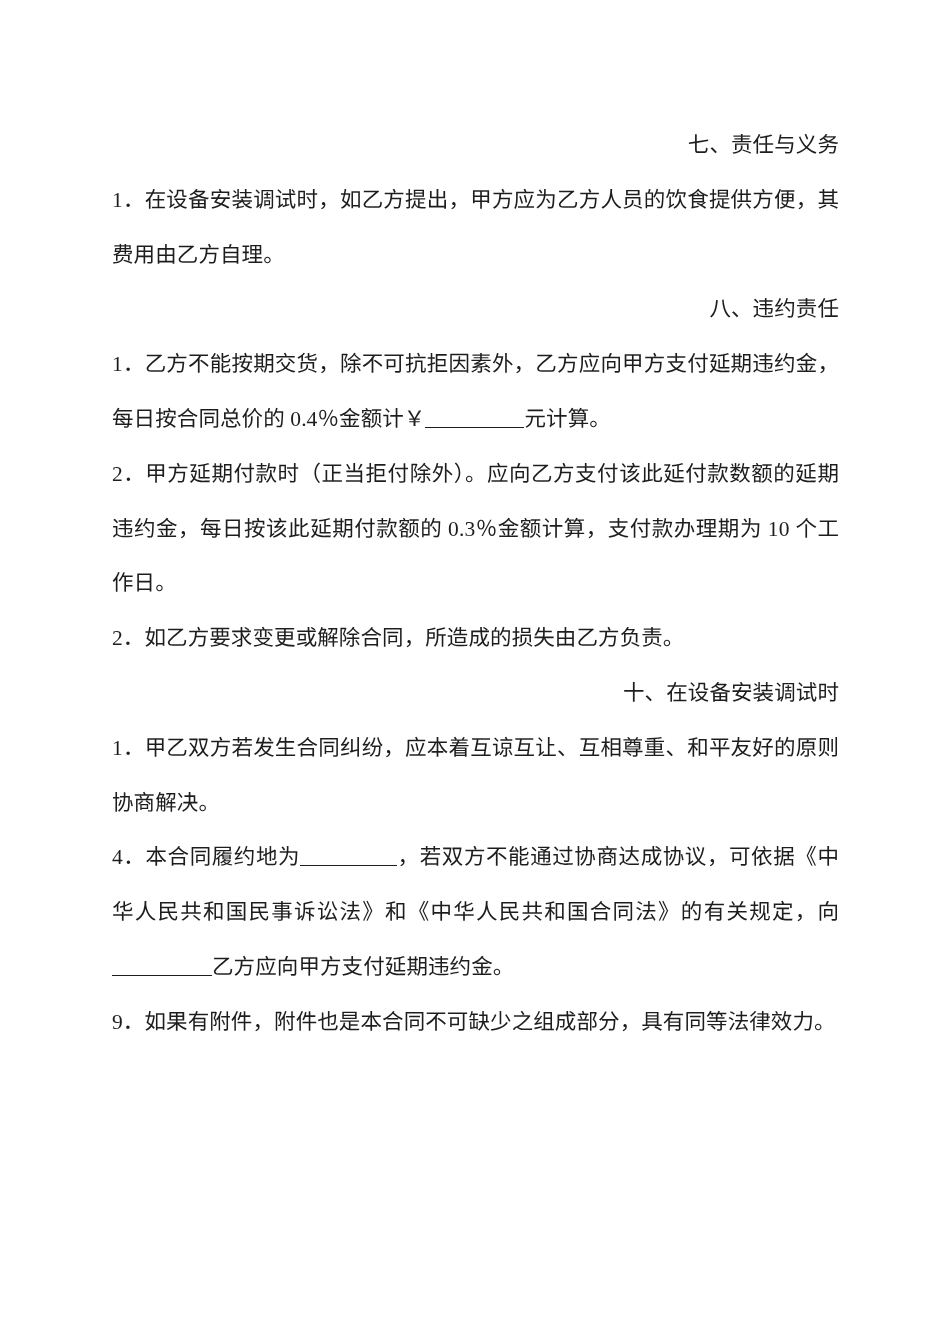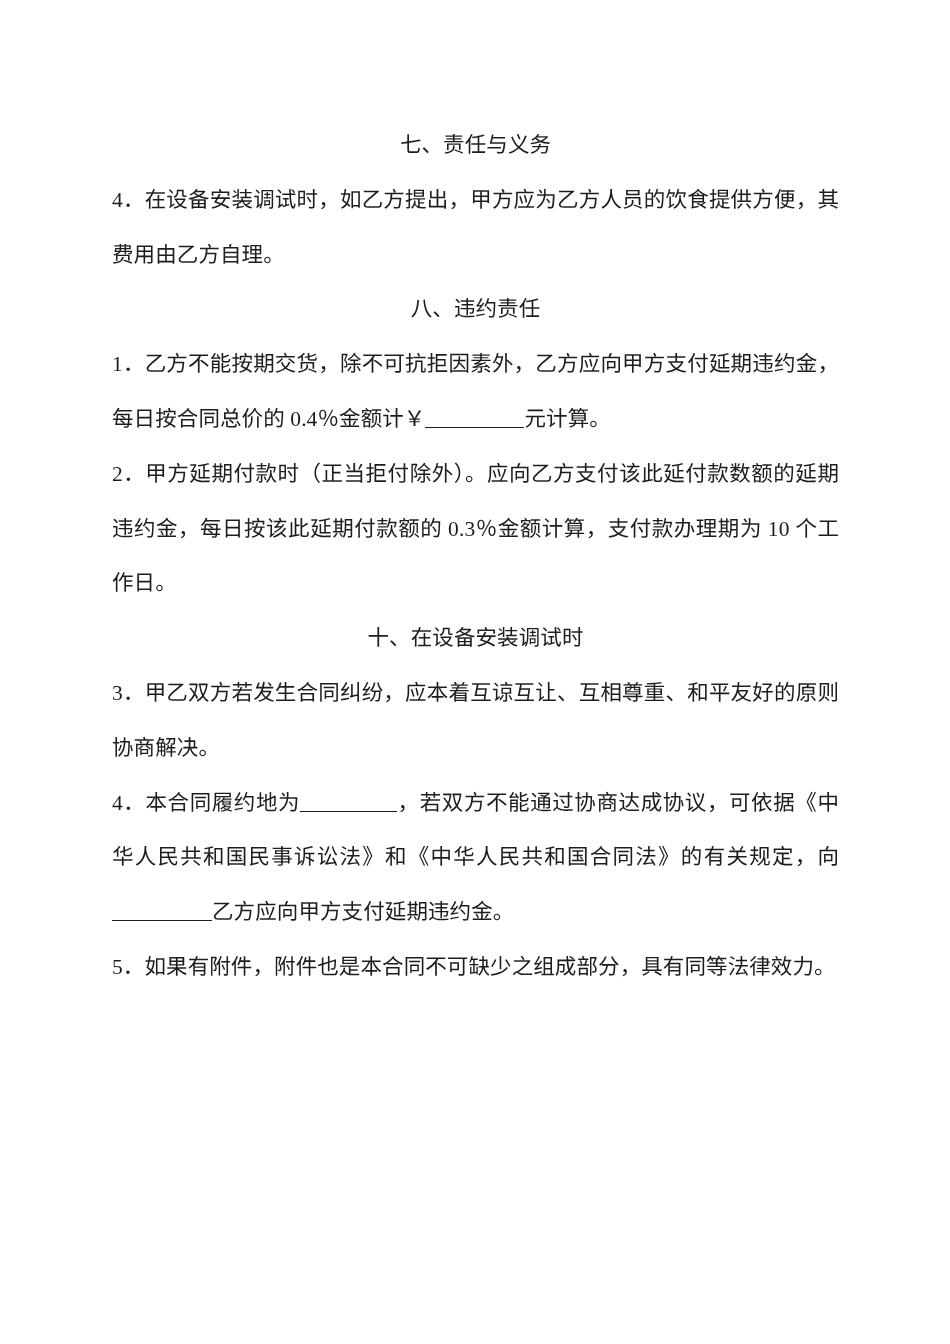--- a/index.html
+++ b/index.html
@@ -41,21 +41,21 @@
     line-height: 54.8px;
     text-align: justify;
     text-justify: inter-ideograph;
     letter-spacing: 0.1px;
     word-break: break-all;
     color: #1d1d1d;
   }
 
   
   .para.heading {
-    text-align: center;
+    text-align: right;
   }
 
   
   .para.no-stretch-last {
     text-align-last: left;
   }
 
   .blank {
     display: inline-block;
     border-bottom: 1.6px solid #1d1d1d;
@@ -67,34 +67,35 @@
   .blank.w3 { width: 100px; }
 </style>
 </head>
 <body>
 
 <div id="page">
   <div id="doc-body">
 
     <p class="para heading">七、责任与义务</p>
 
-    <p class="para no-stretch-last">4．在设备安装调试时，如乙方提出，甲方应为乙方人员的饮食提供方便，其费用由乙方自理。</p>
+    <p class="para no-stretch-last">1．在设备安装调试时，如乙方提出，甲方应为乙方人员的饮食提供方便，其费用由乙方自理。</p>
 
     <p class="para heading">八、违约责任</p>
 
     <p class="para no-stretch-last"><span>1．乙方不能按期交货，除不可抗拒因素外，乙方应向甲方支付延期违约金，每日按合同总价的 0.4％金额计￥</span><span class="blank w1"></span><span>元计算。</span></p>
 
     <p class="para no-stretch-last">2．甲方延期付款时（正当拒付除外）。应向乙方支付该此延付款数额的延期违约金，每日按该此延期付款额的 0.3％金额计算，支付款办理期为 10 个工作日。</p>
 
 
 
 
+    <p class="para no-stretch-last">2．如乙方要求变更或解除合同，所造成的损失由乙方负责。</p>
 
     <p class="para heading">十、在设备安装调试时</p>
 
-    <p class="para no-stretch-last">3．甲乙双方若发生合同纠纷，应本着互谅互让、互相尊重、和平友好的原则协商解决。</p>
+    <p class="para no-stretch-last">1．甲乙双方若发生合同纠纷，应本着互谅互让、互相尊重、和平友好的原则协商解决。</p>
 
     <p class="para no-stretch-last"><span>4．本合同履约地为</span><span class="blank w2"></span><span>，若双方不能通过协商达成协议，可依据《中华人民共和国民事诉讼法》和《中华人民共和国合同法》的有关规定，向</span><span class="blank w3"></span><span>乙方应向甲方支付延期违约金。</span></p>
 
-    <p class="para no-stretch-last">5．如果有附件，附件也是本合同不可缺少之组成部分，具有同等法律效力。</p>
+    <p class="para no-stretch-last">9．如果有附件，附件也是本合同不可缺少之组成部分，具有同等法律效力。</p>
 
   </div>
 </div>
 
 </body></html>

